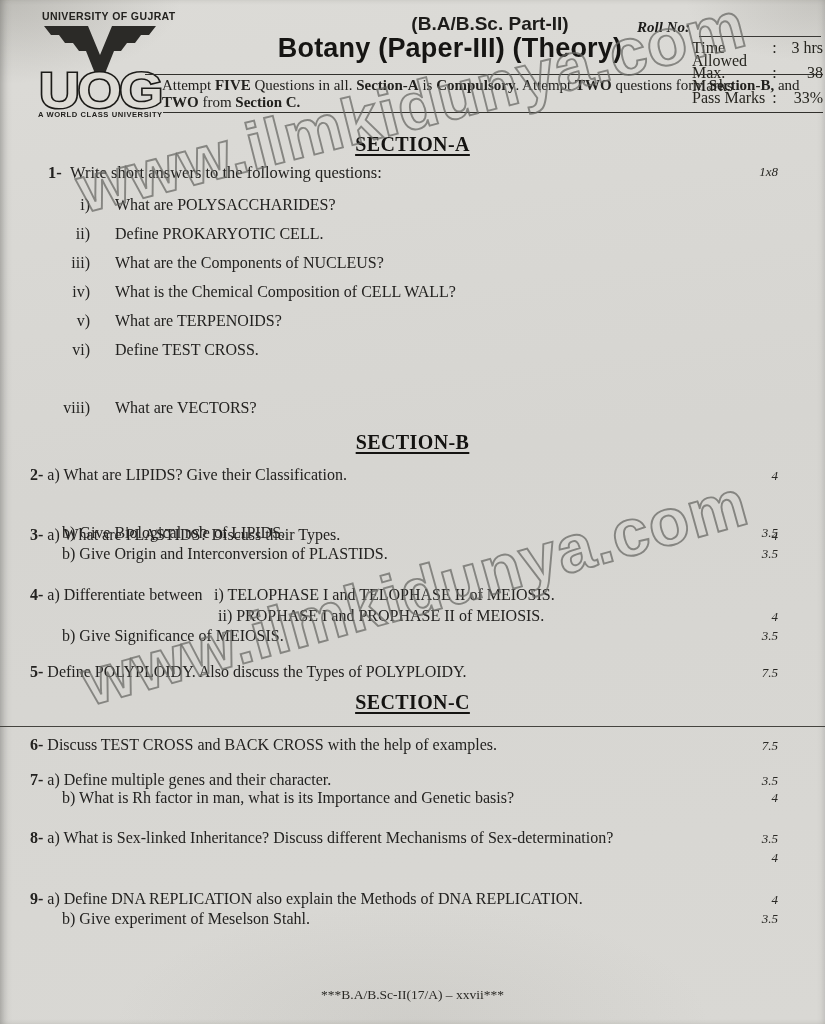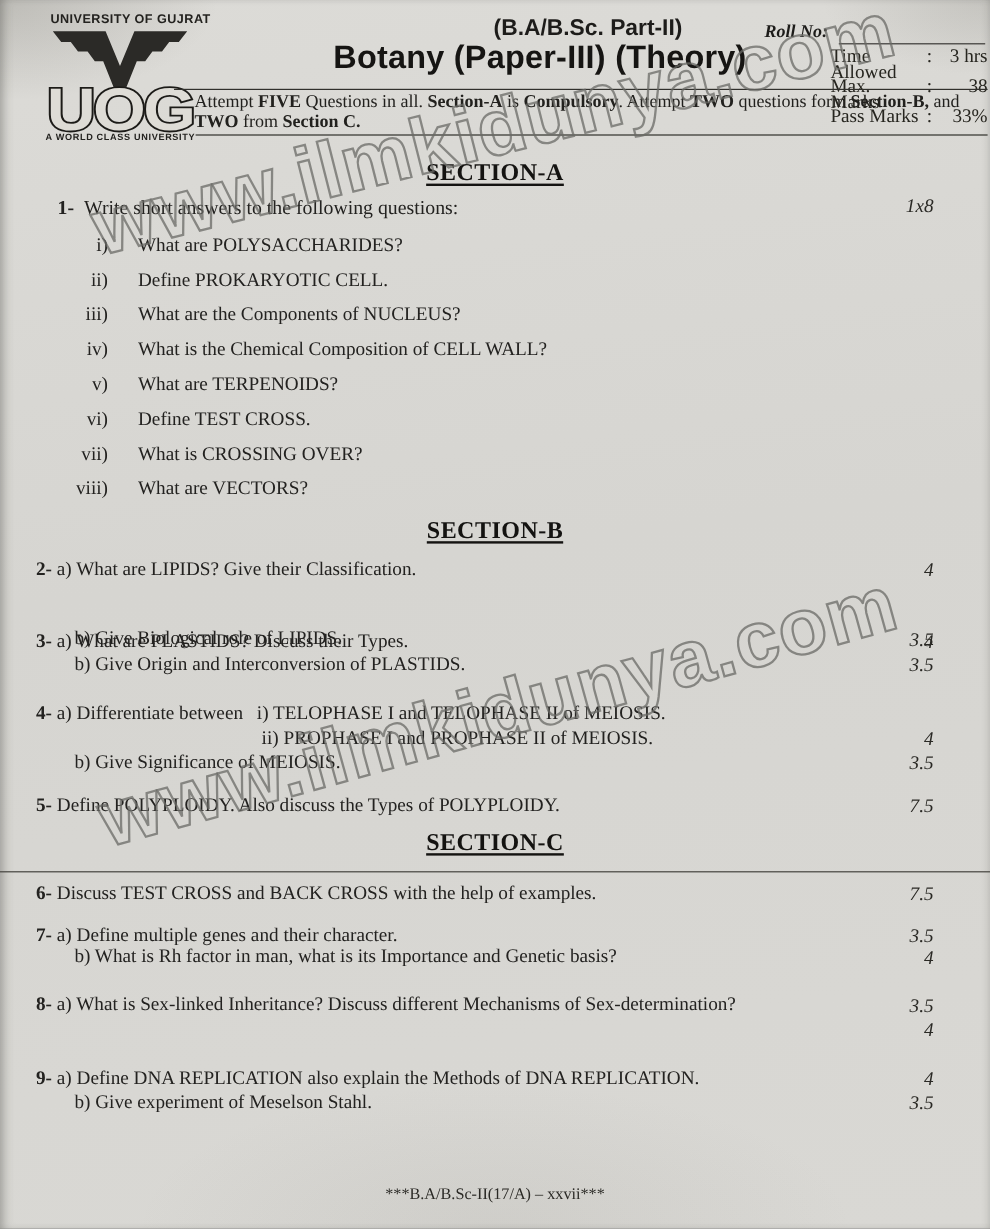--- a/index.html
+++ b/index.html
@@ -31,21 +31,21 @@
   .rule-top{left:145px;top:74px;width:678px;border-top:1.7px solid #31302c;height:0;}
   .rule-bottom{left:163px;top:112px;width:660px;border-top:1.7px solid #31302c;height:0;}
   .instr{left:162px;top:77px;width:665px;font-size:15px;line-height:16.5px;color:#22211e;}
   .sec-title{left:0;width:825px;text-align:center;font-size:20px;font-weight:bold;letter-spacing:.4px;color:#141311;}
   .sec-title span{text-decoration:underline;text-decoration-thickness:2px;text-underline-offset:3px;}
   .row{left:30px;right:47px;font-size:16px;line-height:19px;}
   .row-q1{left:48px;right:47px;font-size:16.5px;}
   .sub{left:50px;font-size:16px;}
   .roman{display:inline-block;width:40px;text-align:right;margin-right:25px;}
   .indent-b{left:62px;right:47px;font-size:16px;}
-  .marks{position:absolute;right:0;top:1px;font-size:16px;font-style:italic;color:#2a2925;}
+  .marks{position:absolute;right:0;top:1px;font-size:13px;font-style:italic;color:#2a2925;}
   .qnum{font-weight:bold;}
   .q4part{position:absolute;left:184px;top:0;white-space:nowrap;}
   .q4part2{position:absolute;left:188px;top:0;white-space:nowrap;}
   .rule-mid{left:0px;top:726px;width:825px;border-top:1.5px solid #45443f;height:0;}
   .footer{left:0;top:943px;width:825px;text-align:center;font-size:13.5px;color:#2a2925;margin-top:44px;}
   .wm-svg{position:absolute;left:0;top:0;pointer-events:none;z-index:5;}
 </style>
 </head>
 <body>
 
@@ -94,21 +94,20 @@
     <span class="qnum">1-</span>&nbsp;&nbsp;<span>Write short answers to the following questions:</span>
     <span class="marks">1x8</span>
   </div>
 
   <div class="abs sub" style="top:196px;"><span class="roman">i)</span><span>What are POLYSACCHARIDES?</span></div>
   <div class="abs sub" style="top:225px;"><span class="roman">ii)</span><span>Define PROKARYOTIC CELL.</span></div>
   <div class="abs sub" style="top:254px;"><span class="roman">iii)</span><span>What are the Components of NUCLEUS?</span></div>
   <div class="abs sub" style="top:283px;"><span class="roman">iv)</span><span>What is the Chemical Composition of CELL WALL?</span></div>
   <div class="abs sub" style="top:312px;"><span class="roman">v)</span><span>What are TERPENOIDS?</span></div>
   <div class="abs sub" style="top:341px;"><span class="roman">vi)</span><span>Define TEST CROSS.</span></div>
-  <div class="abs sub" style="top:370px;"><span class="roman">vii)</span><span>What is CROSSING OVER?</span></div>
   <div class="abs sub" style="top:399px;"><span class="roman">viii)</span><span>What are VECTORS?</span></div>
 
   <div class="abs sec-title" style="top:431px;"><span>SECTION-B</span></div>
 
   <div class="abs row" style="top:465px;">
     <span class="qnum">2-</span> <span>a) What are LIPIDS? Give their Classification.</span>
     <span class="marks">4</span>
   </div>
   <div class="abs indent-b" style="top:485px;margin-top:39px;">
     <span>b) Give Biological role of LIPIDS.</span>

